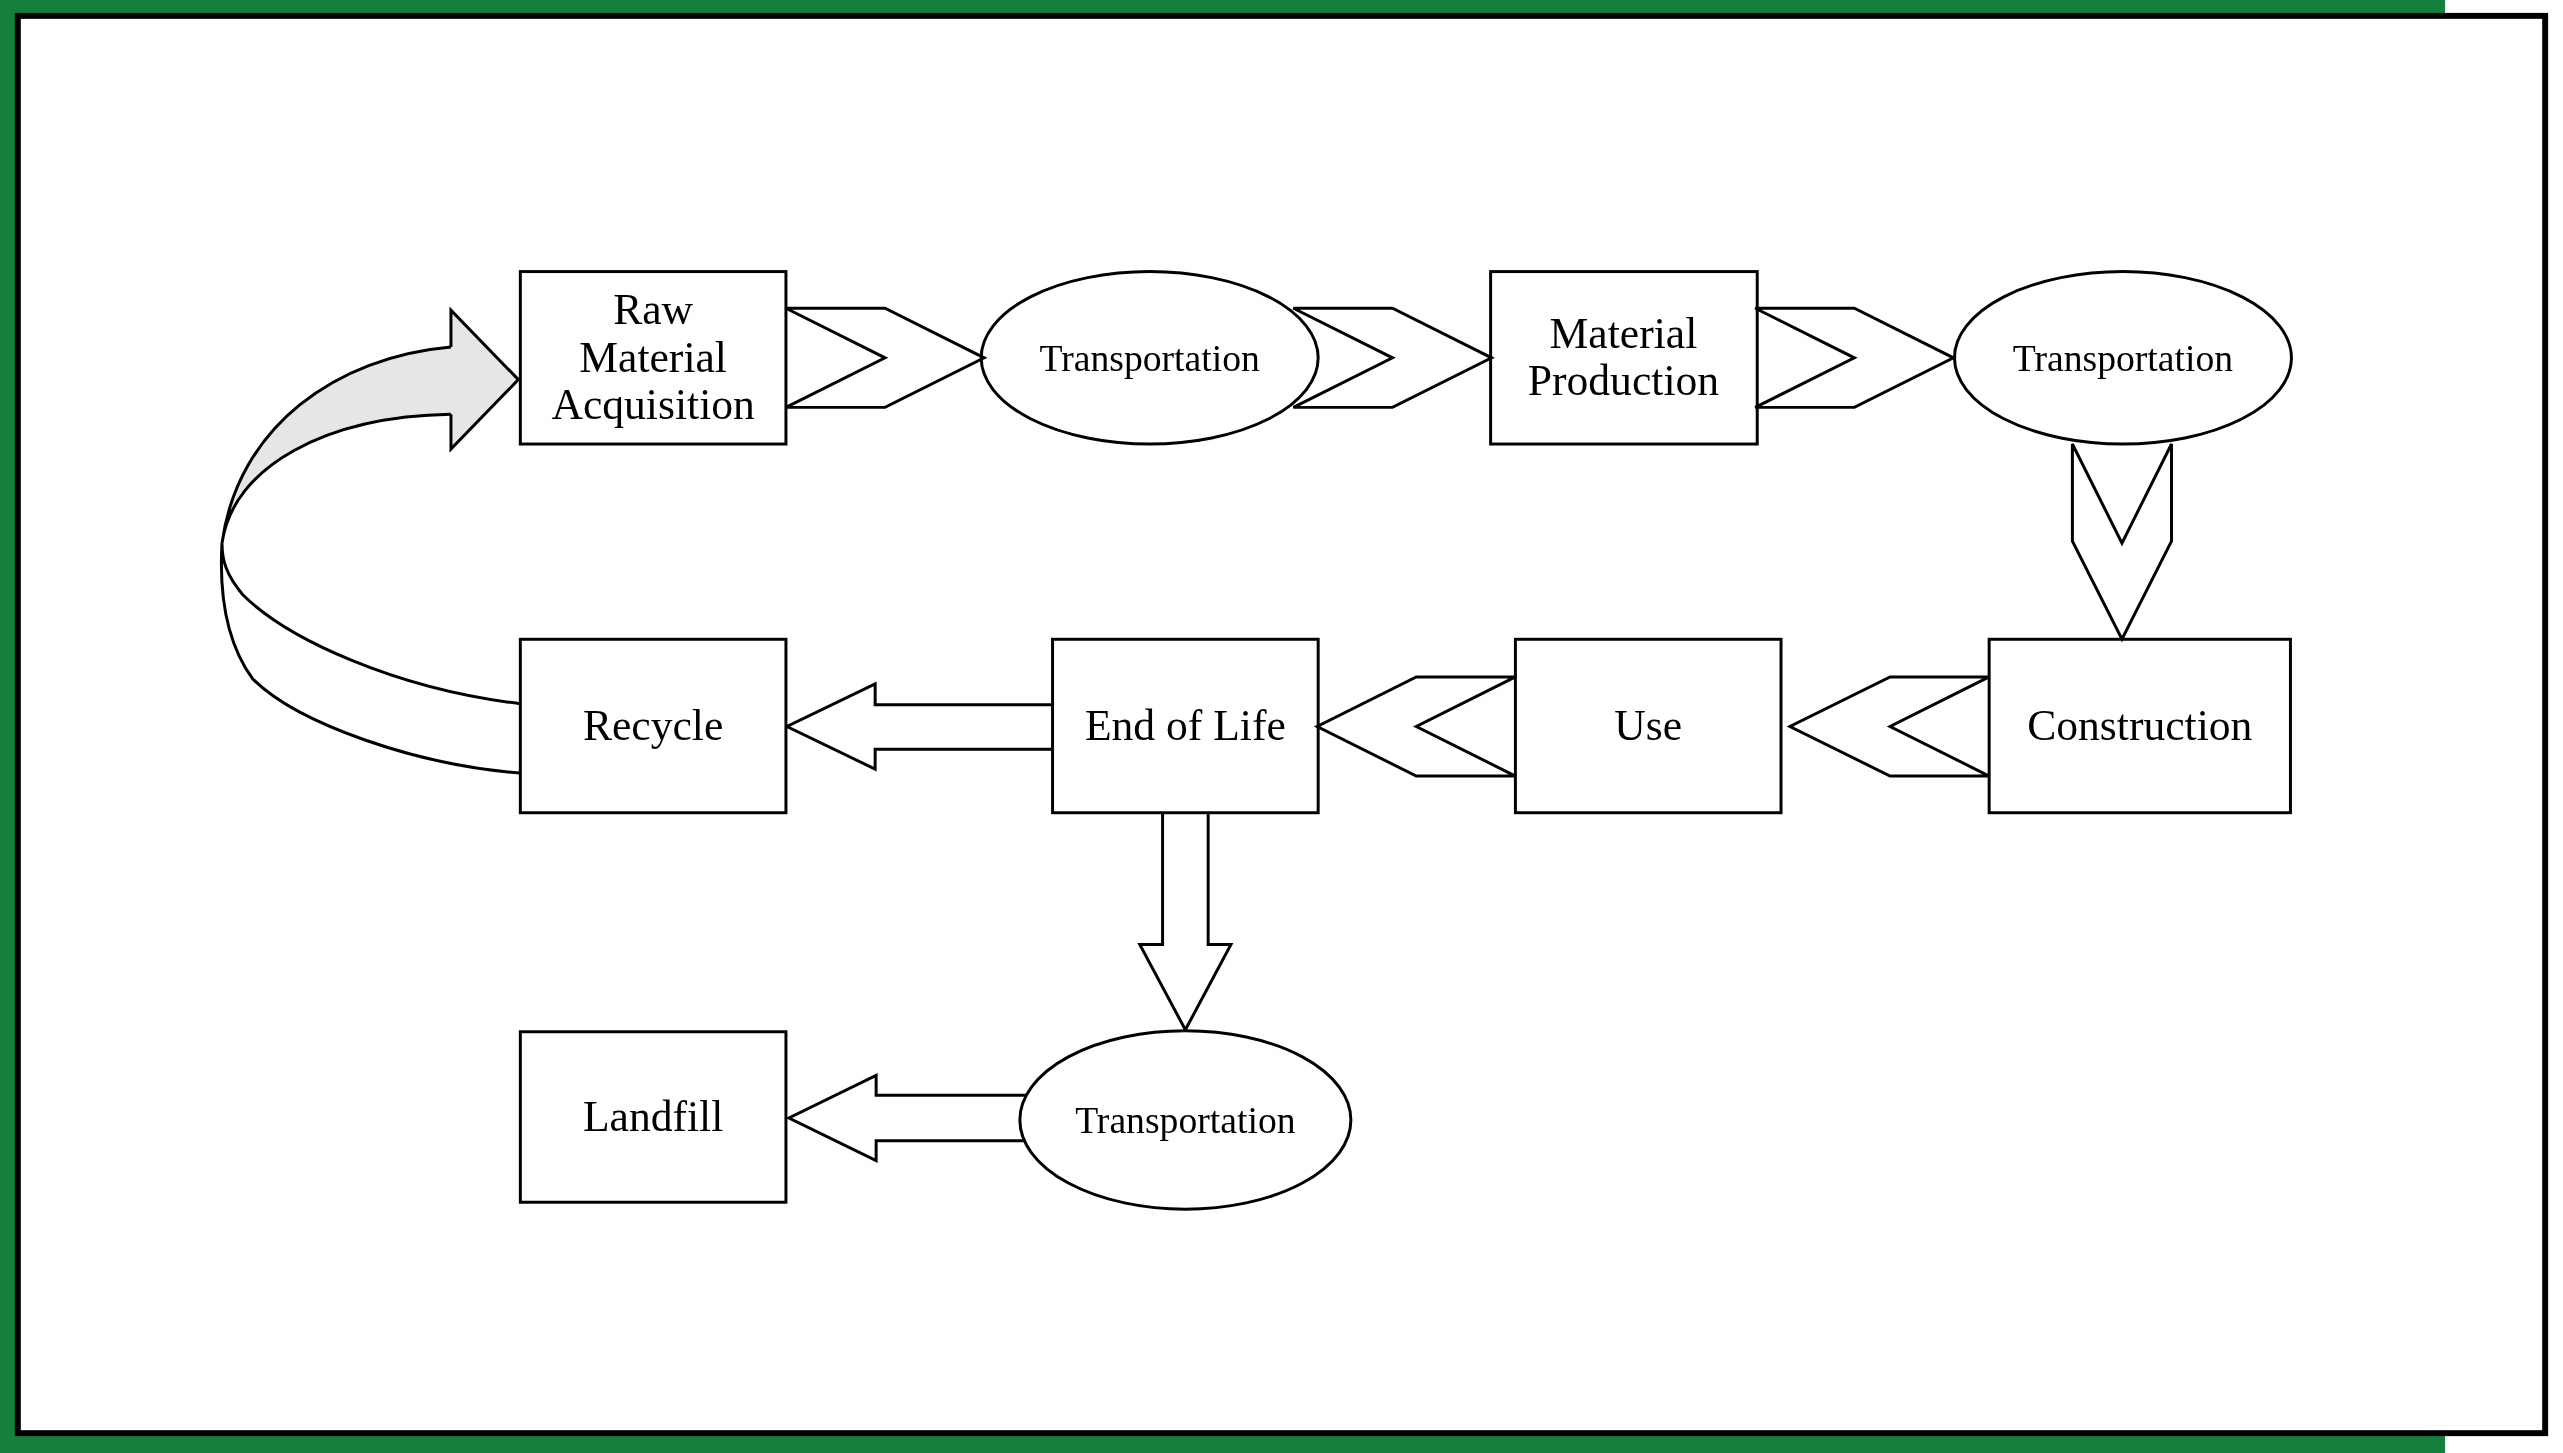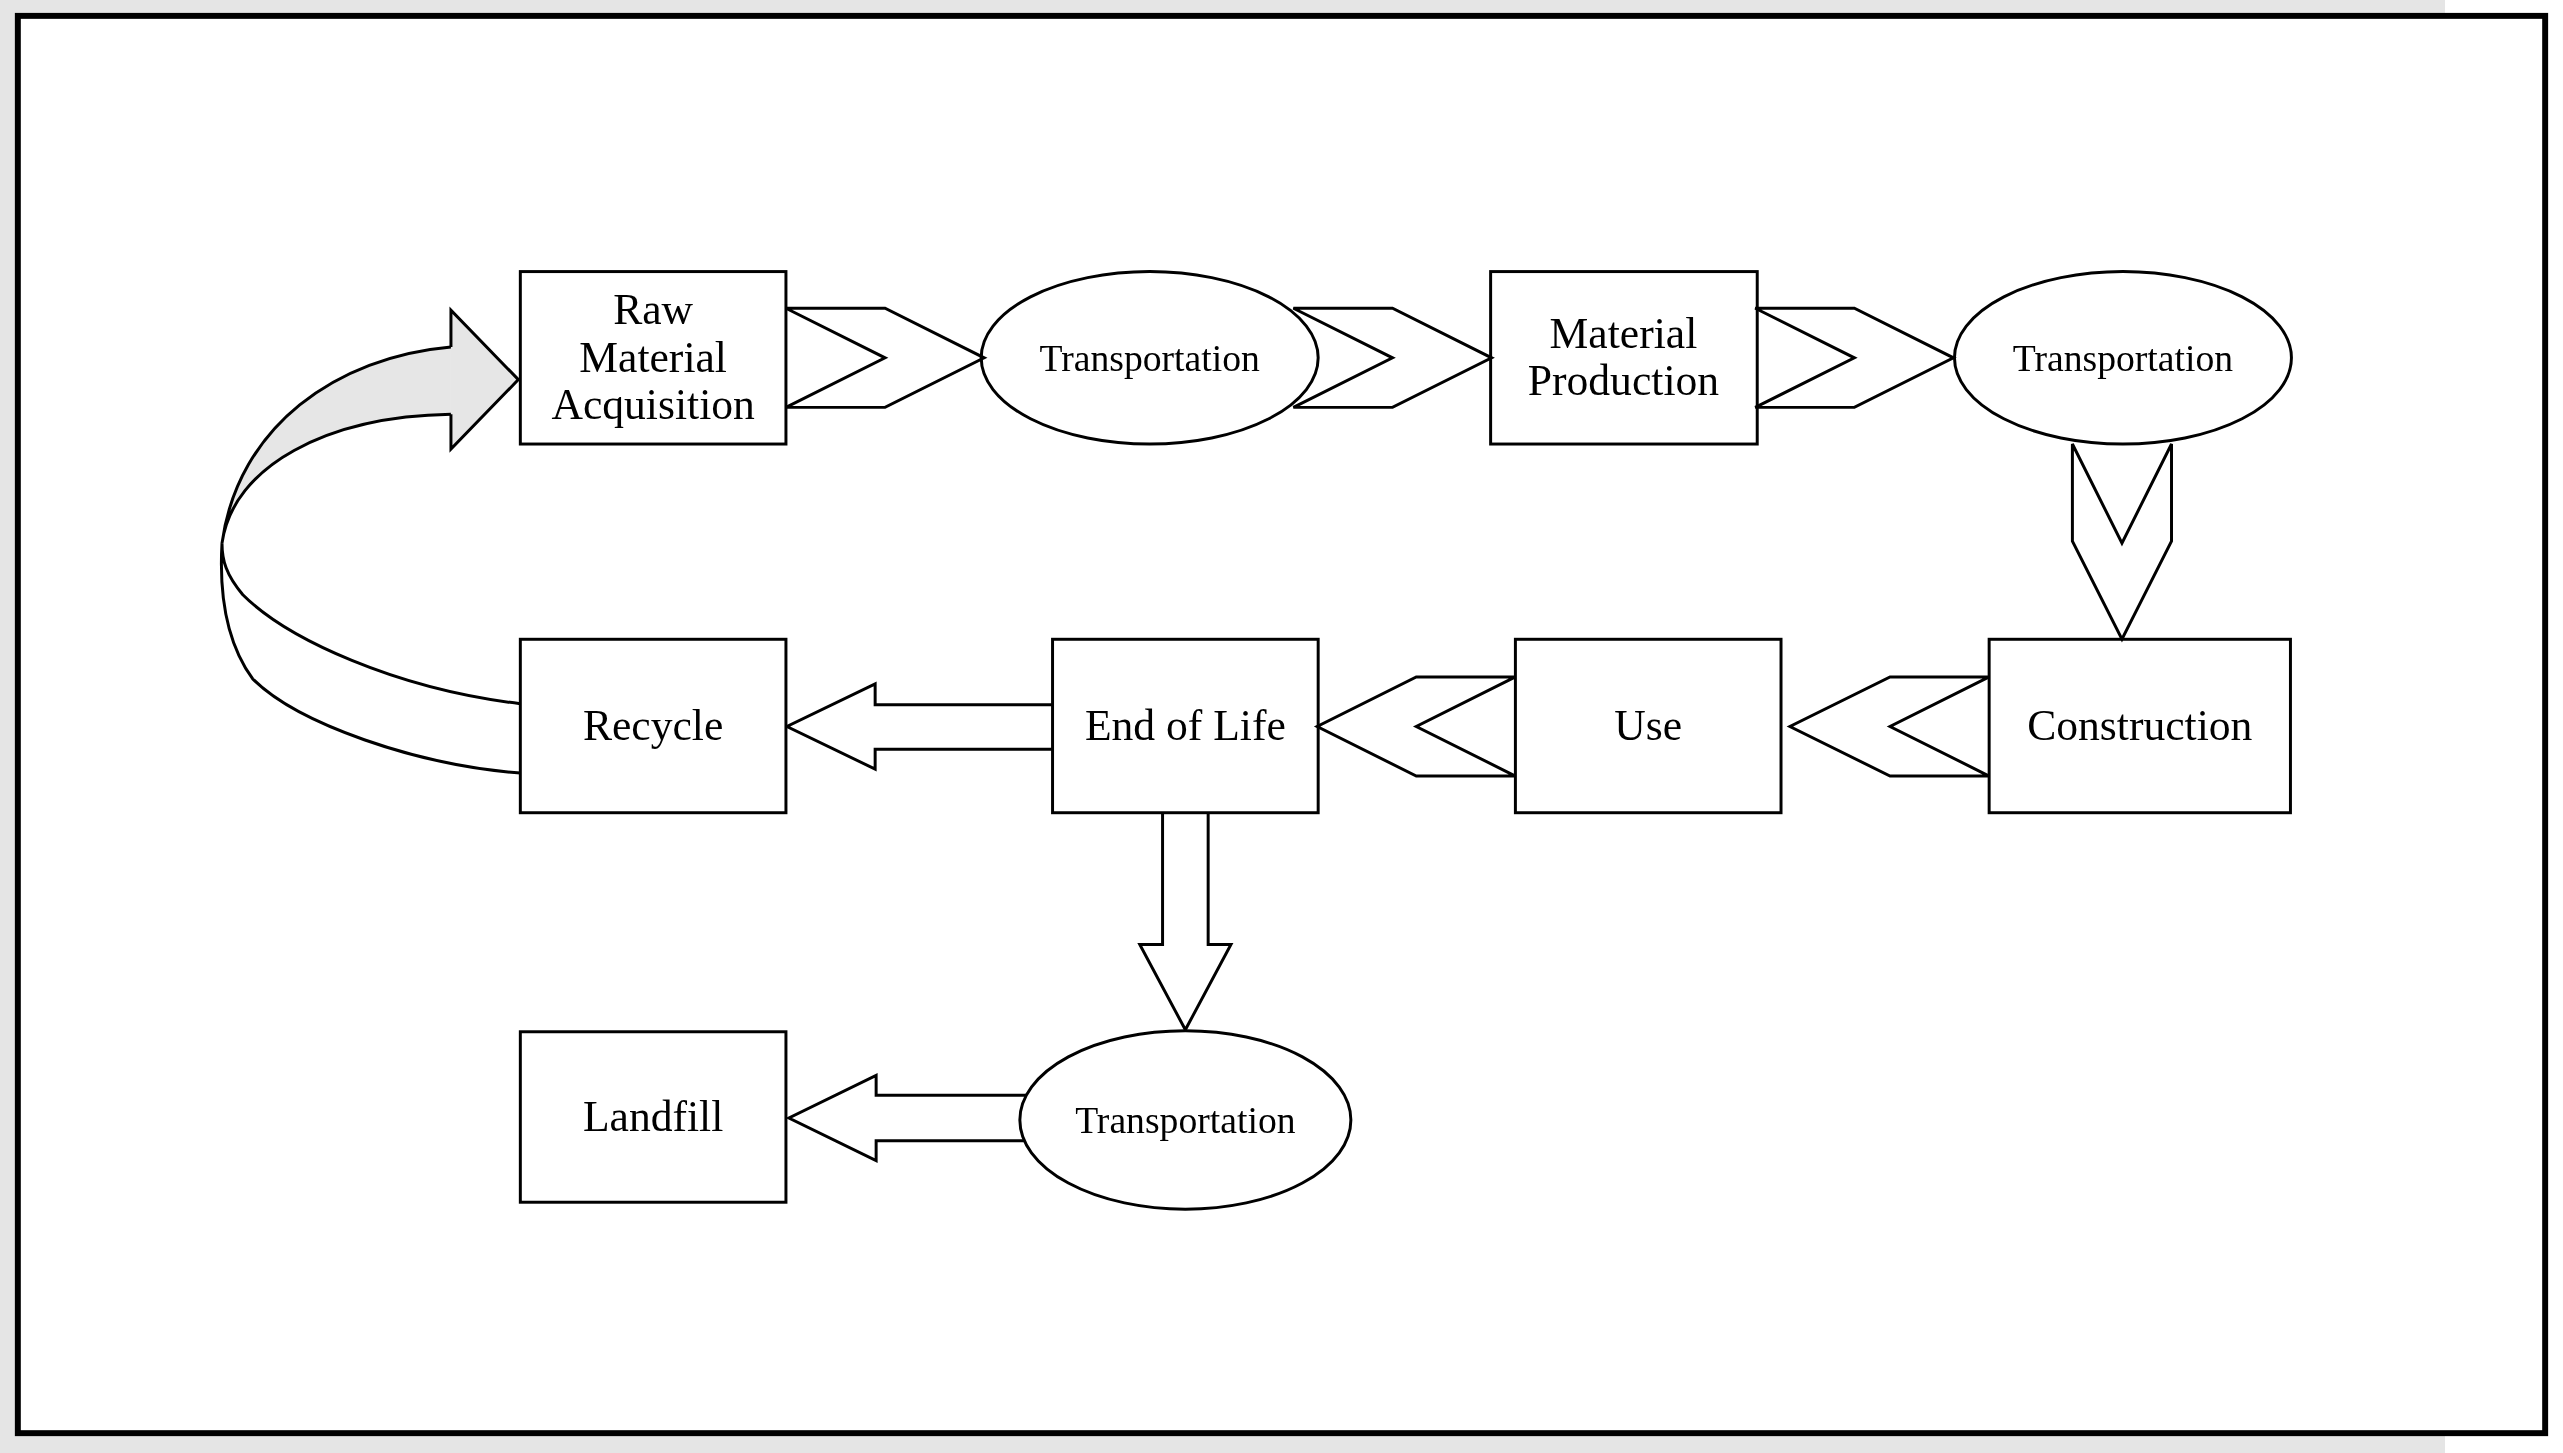--- a/index.html
+++ b/index.html
@@ -4,21 +4,21 @@
 <style>
   html, body {
     margin: 0;
     padding: 0;
     background: #ffffff;
   }
   .page {
     position: relative;
     width: 2445px;
     height: 1453px;
-    background: #e5e5e5;
+    background: #15803d;
     font-family: "Liberation Serif", "DejaVu Serif", serif;
   }
   svg { display: block; }
   .shape {
     fill: #ffffff;
     stroke: #000000;
     stroke-width: 3;
   }
   .chevron {
     fill: none;

